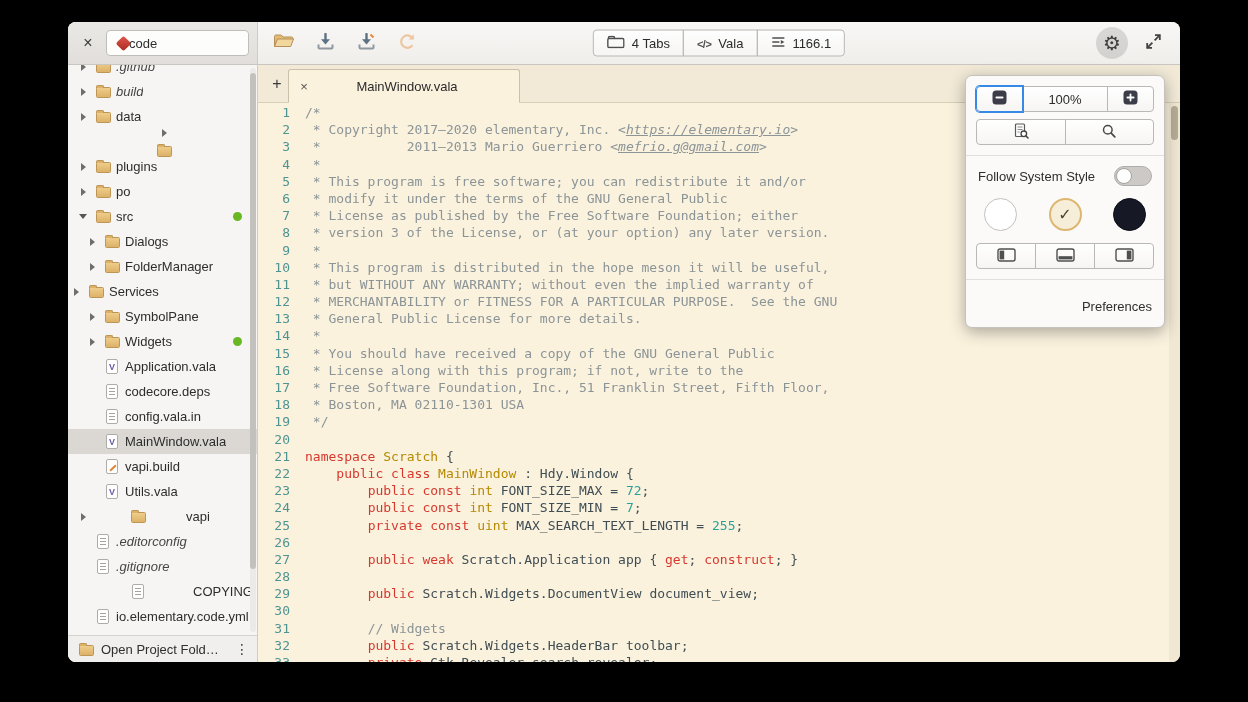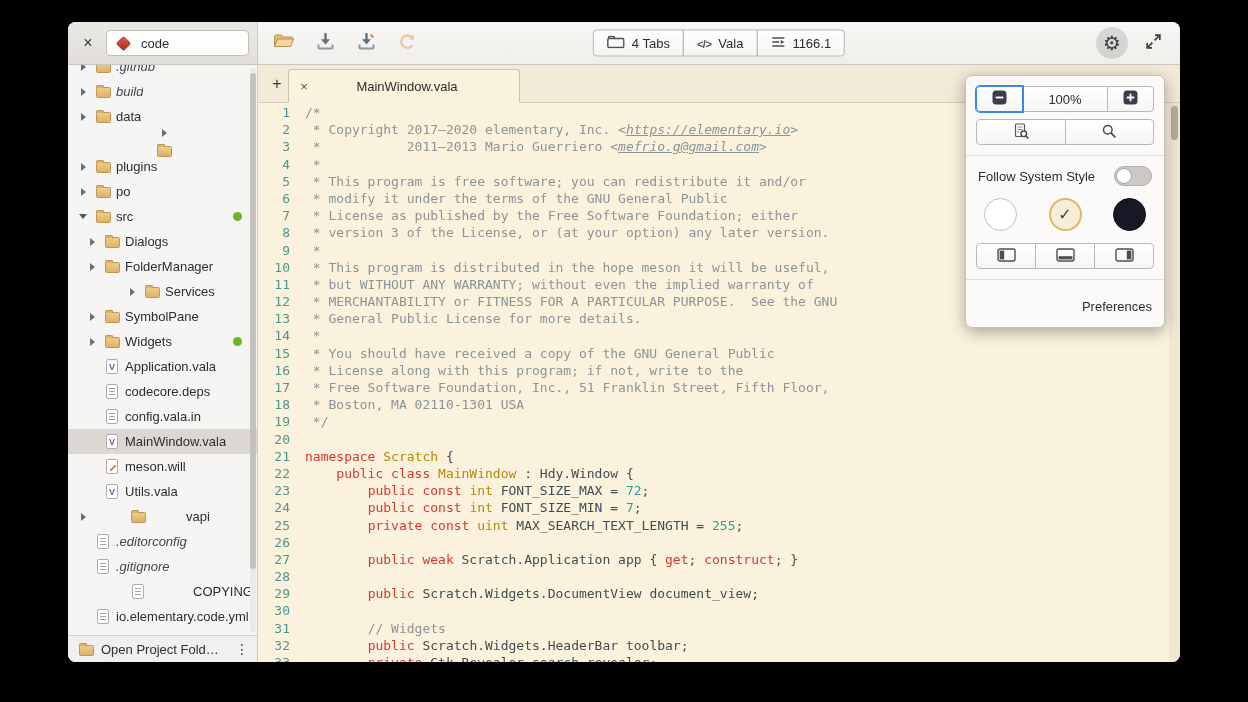--- a/index.html
+++ b/index.html
@@ -9,21 +9,21 @@
 
   .window{position:absolute;left:68px;top:22px;width:1112px;height:640px;border-radius:8px;overflow:hidden;
           background:#fbf2de;box-shadow:0 8px 28px rgba(0,0,0,.55)}
 
   
   .sidebar{position:absolute;left:0;top:0;width:190px;height:100%;background:#f6f5f3;border-right:1px solid #cfccc8;z-index:5}
   .sidebar-header{height:43px;background:linear-gradient(#eae8e5,#e1dedb);border-bottom:1px solid #c9c6c2;
                   display:flex;align-items:center;gap:8px;padding:0 8px 0 10px}
   .close-btn{font-size:16px;color:#3c3c3c;width:20px;line-height:20px;text-align:center}
   .project-pill{flex:1;height:26px;background:#fdfdfc;border:1px solid #c0beba;border-radius:4px;display:flex;
-                align-items:center;gap:12px;padding:0 9px;font-size:13px;color:#2e2e2e;min-width:0}
+                align-items:center;gap:0;padding:0 9px;font-size:13px;color:#2e2e2e;min-width:0}
   .project-icon{width:11px;height:11px;background:linear-gradient(135deg,#e2574c,#a92b21);transform:rotate(45deg);
                 border-radius:2px;flex:none;margin-left:2px}
   .tree-wrap{position:absolute;top:43px;bottom:27px;left:0;right:0;overflow:hidden}
   .tree{margin-top:-11px}
   .tree-row{display:flex;align-items:center;height:25px;font-size:13px;color:#2d2d2d;gap:5px;padding-right:4px}
   .tree-row.selected{background:#dbd8d4}
   .tree-row.italic .tree-label{font-style:italic;color:#454545}
   .tree-arrow{width:14px;flex:none;display:flex;justify-content:center}
   .tree-arrow.right::before{content:"";border-left:5px solid #6e6e6e;border-top:4px solid transparent;border-bottom:4px solid transparent}
   .tree-arrow.down::before{content:"";border-top:5px solid #565656;border-left:4px solid transparent;border-right:4px solid transparent}
@@ -182,21 +182,21 @@
             </span>
             <span class="tree-label">Dialogs</span>
           </div>
           <div class="tree-row" style="padding-left: 17px;">
             <span class="tree-arrow right"></span>
             <span class="tree-icon">
               <span class="icon-folder"></span>
             </span>
             <span class="tree-label">FolderManager</span>
           </div>
-          <div class="tree-row" style="padding-left: 17px; margin-left: 40px;">
+          <div class="tree-row" style="padding-left: 1px;">
             <span class="tree-arrow right"></span>
             <span class="tree-icon">
               <span class="icon-folder"></span>
             </span>
             <span class="tree-label">Services</span>
           </div>
           <div class="tree-row" style="padding-left: 17px;">
             <span class="tree-arrow right"></span>
             <span class="tree-icon">
               <span class="icon-folder"></span>
@@ -237,21 +237,21 @@
             <span class="tree-icon">
               <span class="icon-page vala"></span>
             </span>
             <span class="tree-label">MainWindow.vala</span>
           </div>
           <div class="tree-row" style="padding-left: 17px;">
             <span class="tree-arrow"></span>
             <span class="tree-icon">
               <span class="icon-page build"></span>
             </span>
-            <span class="tree-label">meson.will</span>
+            <span class="tree-label">vapi.build</span>
           </div>
           <div class="tree-row" style="padding-left: 17px;">
             <span class="tree-arrow"></span>
             <span class="tree-icon">
               <span class="icon-page vala"></span>
             </span>
             <span class="tree-label">Utils.vala</span>
           </div>
           <div class="tree-row" style="padding-left: 8px; gap: 40px;">
             <span class="tree-arrow right"></span>

